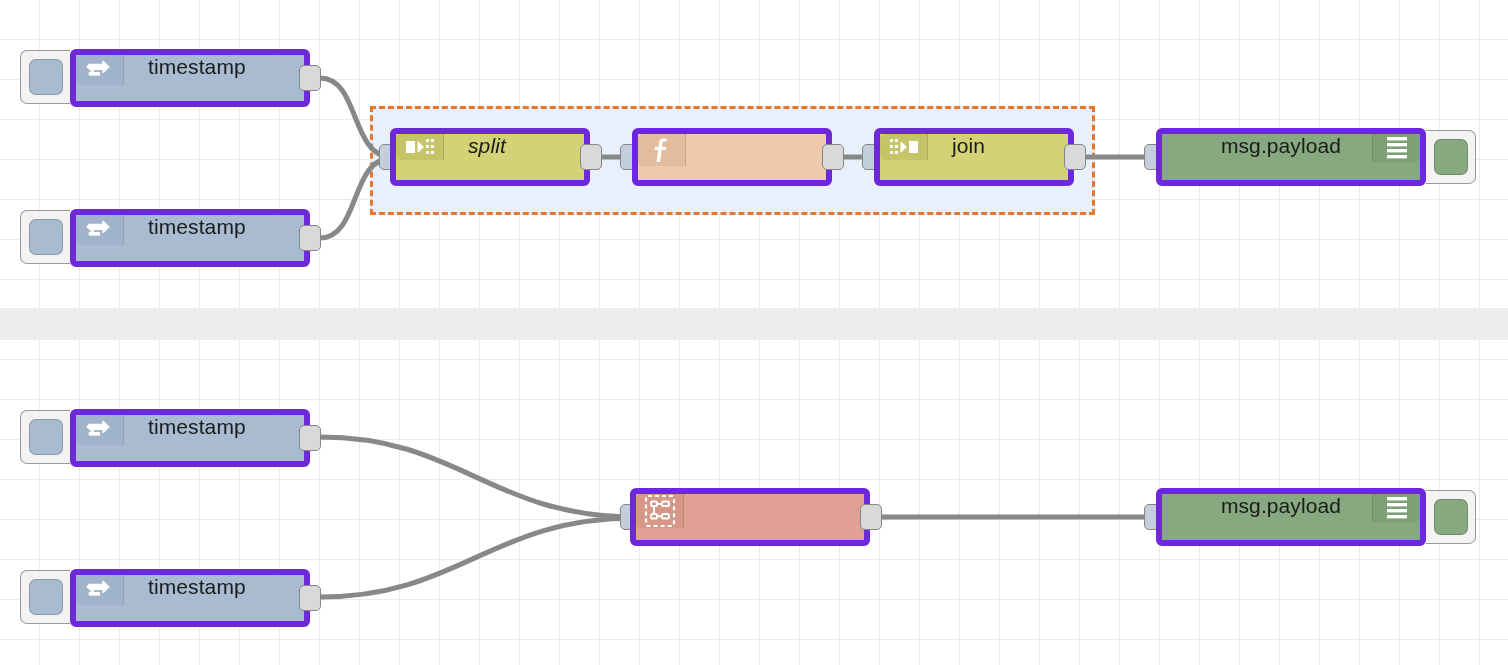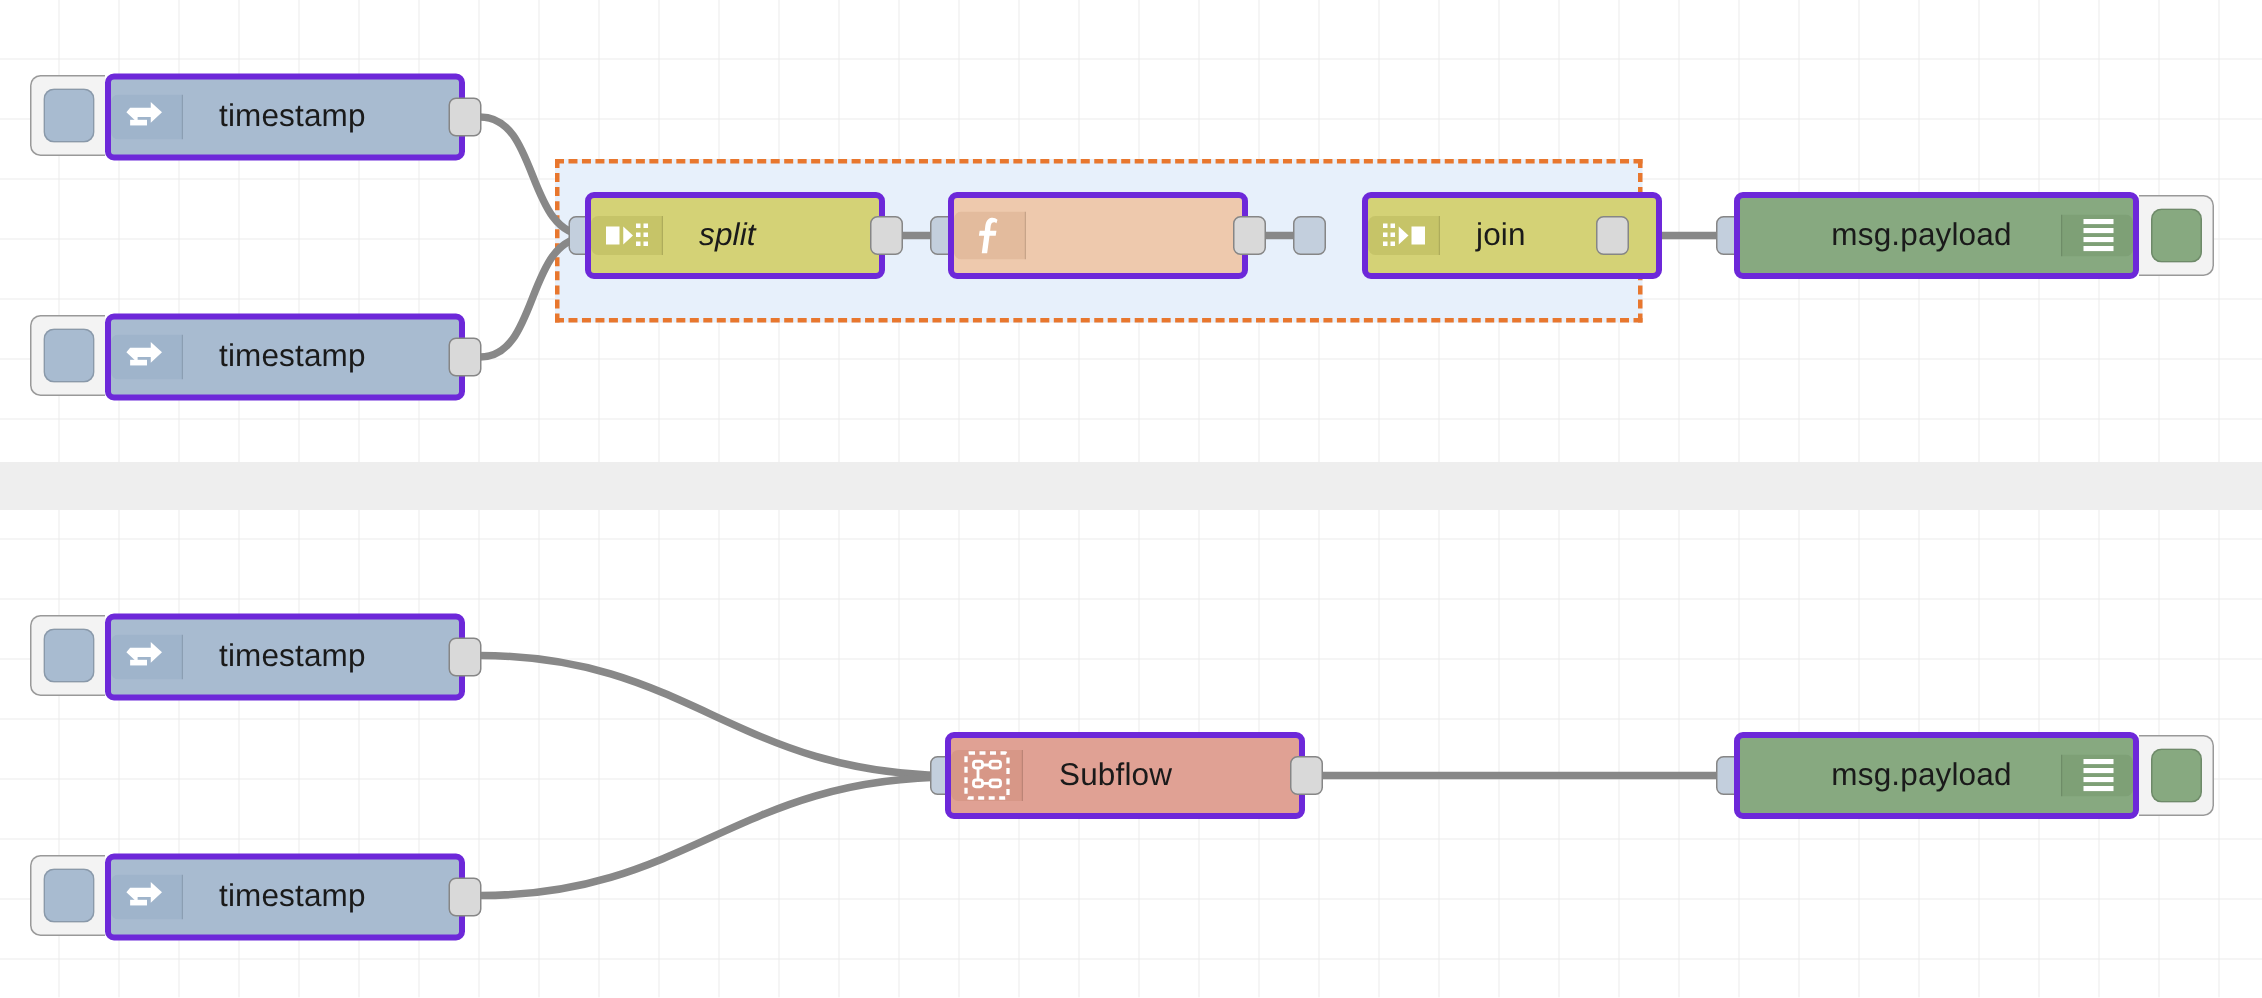--- a/index.html
+++ b/index.html
@@ -34,25 +34,25 @@
     position:absolute;
     background:#e7f0fb;
     border:3px dashed #e8772e;
     box-sizing:border-box;
   }
 
   
   .node{
     position:absolute;
     box-sizing:border-box;
-    border:4px solid #6d28d9;
+    border:6px solid #6d28d9;
     border-radius:6px;
     height:58px;
     display:flex;
-    align-items:center;
+    align-items:flex-start;
     color:#1a1a1a;
   }
   .node-label{
     display:flex;align-items:center;
     font-size:21px;
     white-space:nowrap;
     letter-spacing:0.1px;
     padding-left:32px;
   }
   .icon-cell{
@@ -195,21 +195,21 @@
   <span class="icon-cell left">
     <svg class="glyph" width="28" height="32" viewBox="0 0 28 32">
       <path d="M19 5.5c-1.6-1.6-4.4-1.8-6.1-0.4-1.5 1.2-1.9 3.2-2.1 5.1l-0.3 2.6h-3.4l-0.5 3.3h3.5l-1.6 11.8h3.6l1.6-11.8h4.1l0.5-3.3h-4.2l0.3-2.4c0.1-1.1 0.3-2.3 1.1-2.9 0.8-0.6 2.2-0.4 2.8 0.4z" fill="#ffffff"></path>
     </svg>
   </span>
   <span class="node-label" style="padding-left:24px;"></span>
 </div>
 <div class="port out" style="left:822px;top:144px;"></div>
 
 <div class="port in" style="left:862px;top:144px;"></div>
-<div class="node n-join" style="left:908px;top:128px;width:200px;">
+<div class="node n-join" style="left:874px;top:128px;width:200px;">
   <span class="icon-cell left">
     <svg class="glyph" width="30" height="26" viewBox="0 0 30 26">
       <g fill="#ffffff">
         <rect x="1" y="5" width="3" height="3"></rect>
           <rect x="6" y="5" width="3" height="3"></rect>
         <rect x="1" y="11" width="3" height="3"></rect>
           <rect x="6" y="11" width="3" height="3"></rect>
         <rect x="1" y="17" width="3" height="3"></rect>
           <rect x="6" y="17" width="3" height="3"></rect>
       </g>
@@ -272,21 +272,20 @@
   <span class="icon-cell left">
     <svg class="glyph" width="32" height="34" viewBox="0 0 32 34">
       <rect x="2" y="2" width="28" height="30" rx="2" fill="none" stroke="#ffffff" stroke-width="2.2" stroke-dasharray="4 3"></rect>
       <rect x="7" y="7.5" width="6" height="4.5" rx="1.6" fill="none" stroke="#ffffff" stroke-width="1.9"></rect>
       <rect x="18" y="7.5" width="7" height="4.5" rx="1.6" fill="none" stroke="#ffffff" stroke-width="1.9"></rect>
       <rect x="7" y="20" width="6" height="4.5" rx="1.6" fill="none" stroke="#ffffff" stroke-width="1.9"></rect>
       <rect x="18" y="20" width="7" height="4.5" rx="1.6" fill="none" stroke="#ffffff" stroke-width="1.9"></rect>
       <path d="M13 10 h5 M13 22.2 h5 M10 12 v8" fill="none" stroke="#ffffff" stroke-width="1.9"></path>
     </svg>
   </span>
-  <span class="node-label" style="padding-left:24px;">Subflow</span>
 </div>
 <div class="port out" style="left:860px;top:504px;"></div>
 
 <div class="port in" style="left:1144px;top:504px;"></div>
 <div class="node n-debug" style="left:1156px;top:488px;width:270px;">
   <span class="node-label" style="flex:1;justify-content:center;padding-right:4px;">msg.payload</span>
   <span class="icon-cell right">
     <svg class="glyph" width="26" height="28" viewBox="0 0 26 28">
       <g fill="#ffffff">
         <rect x="3" y="3" width="20" height="3.4"></rect>

